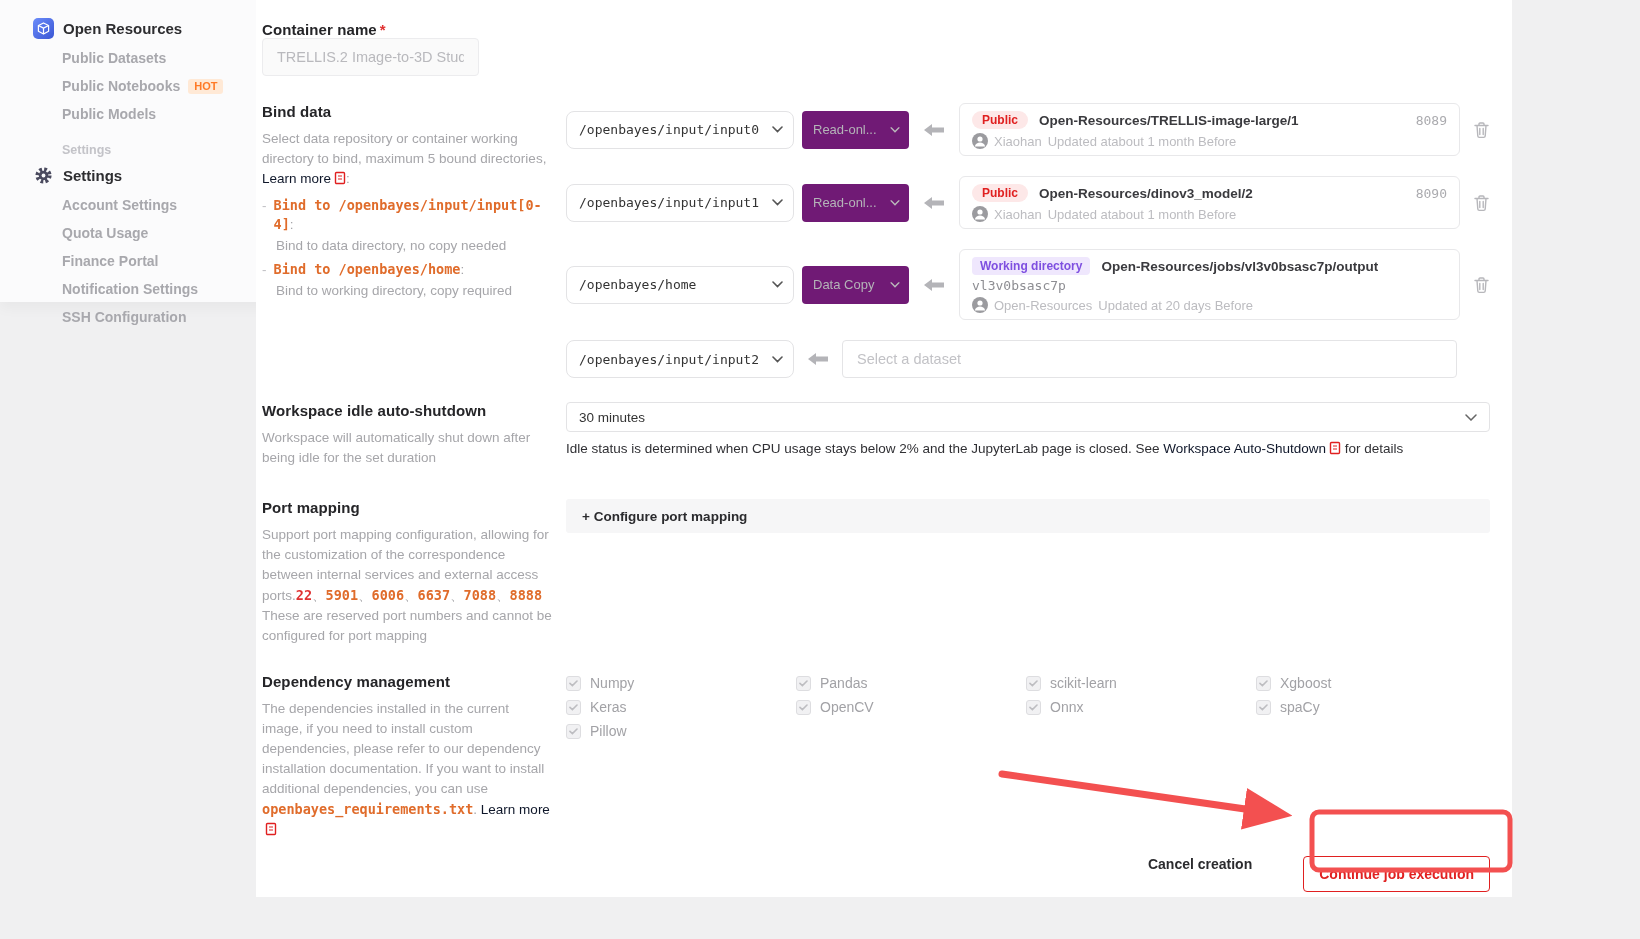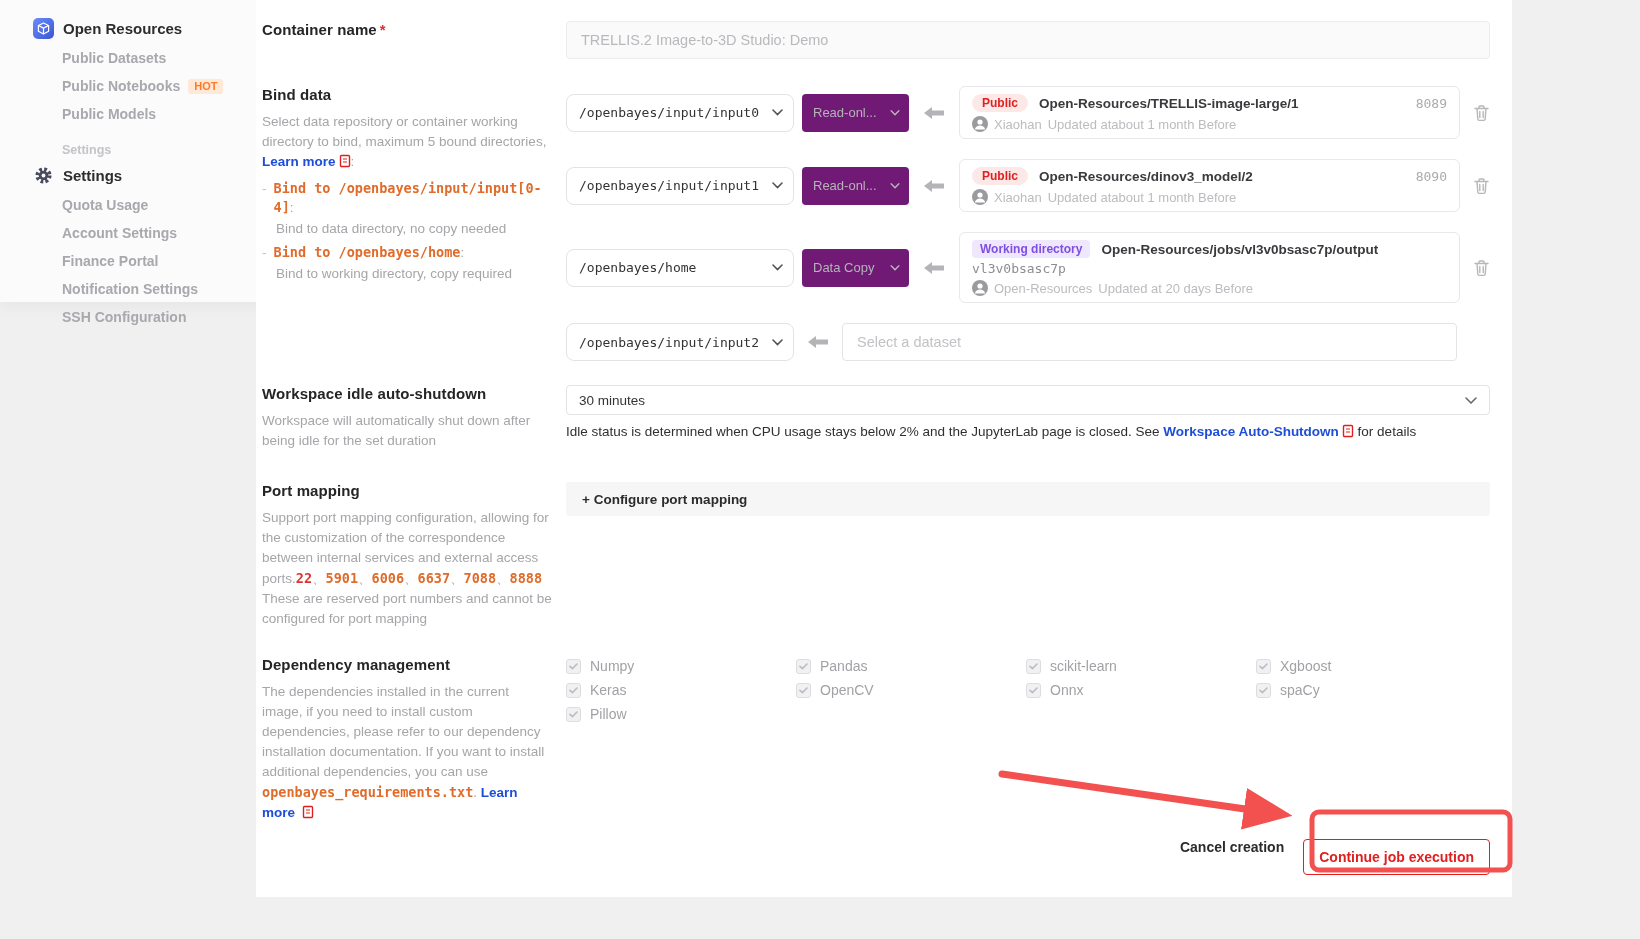--- a/index.html
+++ b/index.html
@@ -28,33 +28,33 @@
   
   .panel { position:absolute; left:256px; top:0; width:1256px; height:897px; background:#ffffff; padding:0 22px 0 6px; }
 
   .section { display:flex; align-items:flex-start; }
   .sec-label { width:304px; flex:0 0 auto; padding-right:14px; }
   .sec-body  { flex:1 1 auto; min-width:0; }
   .sec-title { font-size:15px; font-weight:700; color:#252528; letter-spacing:.1px; }
   .req { color:#e03131; margin-left:3px; }
   .desc { margin-top:9px; font-size:13.5px; line-height:20px; color:#a6a6aa; }
 
-  .s1 { padding-top:21px; }
+  .s1 { padding-top:21px;flex-direction:column; }
   .s2 { margin-top:27px; }
   .s3 { margin-top:24px; }
   .s4 { margin-top:31px; }
   .s5 { margin-top:27px; }
 
   
   .text-input { width:100%; height:38px; background:#fafafa; border:1px solid #ececee;
     border-radius:4px; padding:16px 14px; font-size:14.5px; color:#333; outline:none; font-family:"Liberation Sans",sans-serif;}
   .text-input::placeholder { color:#b9b9bd; }
   .white-input { background:#fff; border:1px solid #e4e4e6; }
   .white-input::placeholder { color:#c2c2c6; }
-  .red-link { color:#1d4ed8; font-weight:700; cursor:pointer; }
+  .red-link { color:#0f172a; font-weight:400; cursor:pointer; }
   .orange-code { color:#e06c2b; font-family:"DejaVu Sans Mono", monospace; font-size:13.5px; font-weight:600; }
 
   .doc-ic { display:inline-block; vertical-align:-2px; margin-left:3px; }
 
   
   .bullets { margin-top:4px; }
   .bullet-head { display:flex; margin-top:5px; font-size:13.5px; line-height:19px;}
   .bullet-dash { color:#c0c0c4; margin-right:7px; flex:0 0 auto;}
   .bullet-sub { padding-left:14px; color:#a6a6aa; font-size:13.5px; line-height:19px; margin-top:2px;}
 
@@ -97,21 +97,21 @@
   .dep-col { width:230px; flex:0 0 auto; }
   .dep-col:last-child { width:auto; }
   .dep-item { display:flex; align-items:center; gap:9px; margin-bottom:8px; font-size:14px; color:#a2a2a6; }
   .cb { width:15px; height:15px; border:1px solid #dddde0; background:#f1f1f3; border-radius:3px;
     display:flex; align-items:center; justify-content:center; flex:0 0 auto; }
 
   
   .footer { display:flex; justify-content:flex-end; gap:19px; margin-top:14px; }
   .cancel-btn { font-weight:700; font-size:14px; color:#2b2b2e; cursor:pointer; }
   .submit-btn { border:1.5px solid #e02020; color:#e02020; background:#fff; font-weight:700; font-size:14px;
-    padding:9px 15px; border-radius:4px; cursor:pointer; font-family:"Liberation Sans",sans-serif; }
+    padding:9px 15px; border-radius:4px; cursor:pointer; font-family:"Liberation Sans",sans-serif;margin-left:32px; }
 
   .annotation { position:absolute; left:940px; top:748px; width:600px; height:150px; pointer-events:none; z-index:9; }
 </style>
 </head>
 <body>
 
 <div class="page">
 
   <div class="sidebar">
     <div class="side-title">
@@ -141,24 +141,24 @@
       <span class="side-icon">
         <svg width="19" height="19" viewBox="0 0 20 20">
           <circle cx="10" cy="10" r="6" fill="none" stroke="#4a4a5e" stroke-width="5" stroke-dasharray="2.6 2.1"></circle>
           <circle cx="10" cy="10" r="5" fill="#4a4a5e"></circle>
           <circle cx="10" cy="10" r="2" fill="#fbfbfc"></circle>
         </svg>
       </span>
       <span>Settings</span>
     </div>
     <div class="side-item">
+        <span>Account Settings</span>
+      </div>
+    <div class="side-item">
         <span>Quota Usage</span>
-      </div>
-    <div class="side-item">
-        <span>Account Settings</span>
       </div>
     <div class="side-item">
         <span>Finance Portal</span>
       </div>
     <div class="side-item">
         <span>Notification Settings</span>
       </div>
     <div class="side-item">
         <span>SSH Configuration</span>
       </div>

